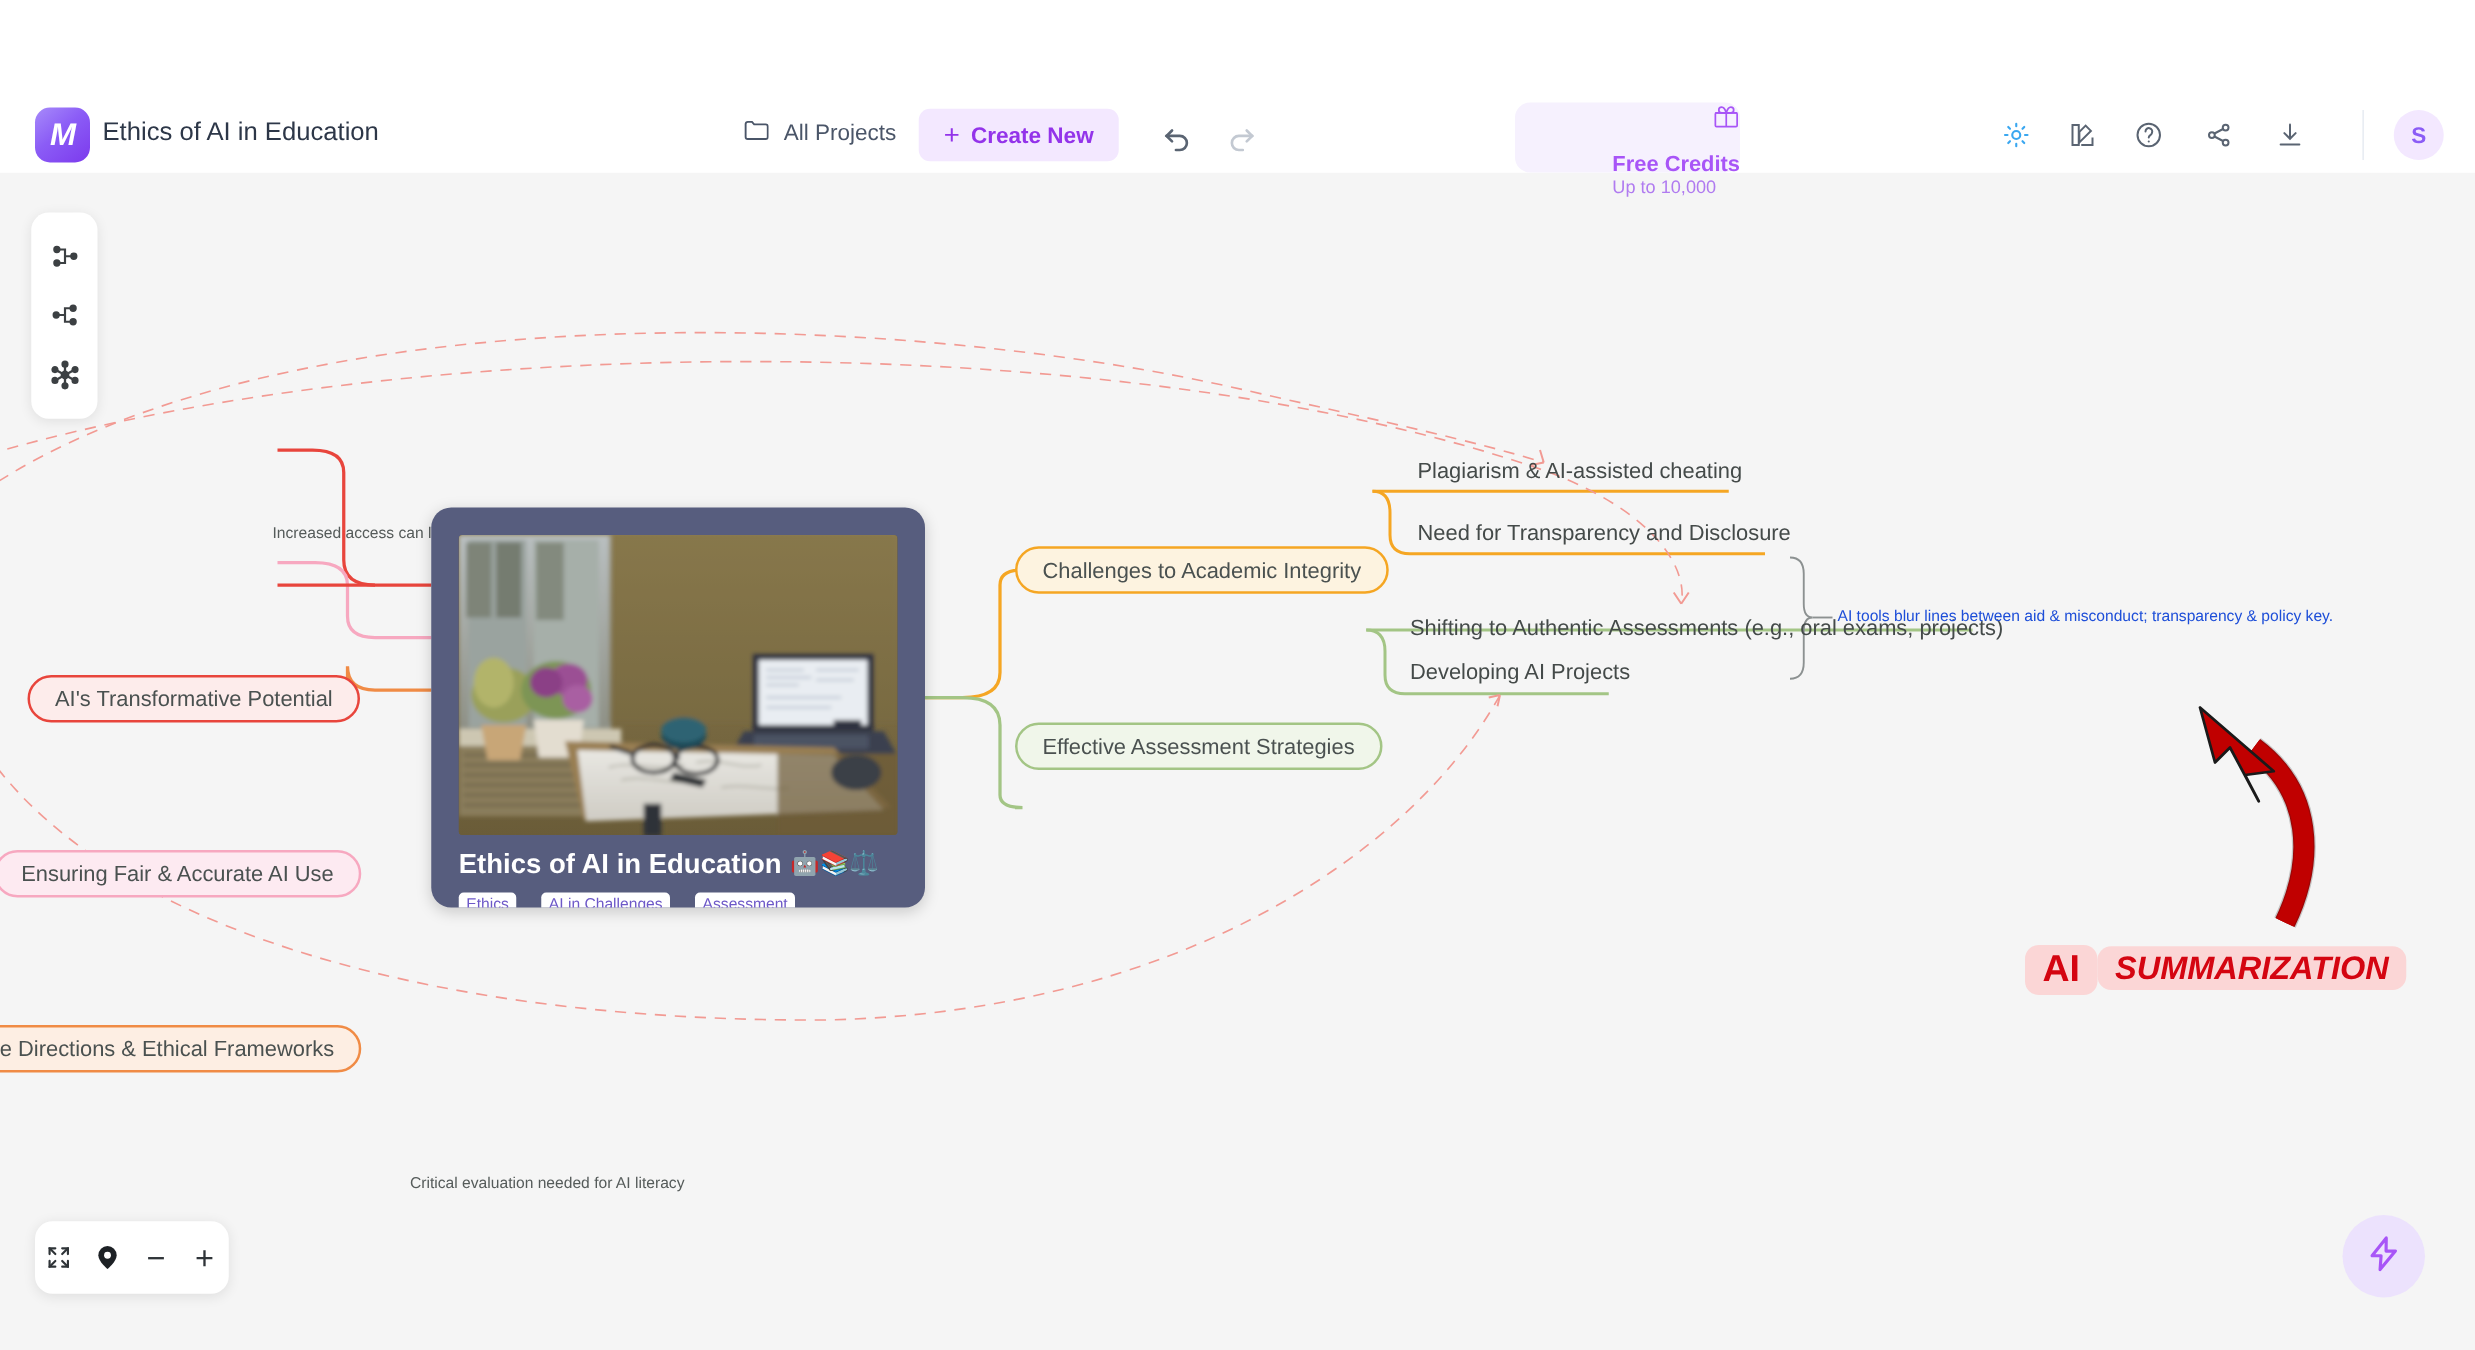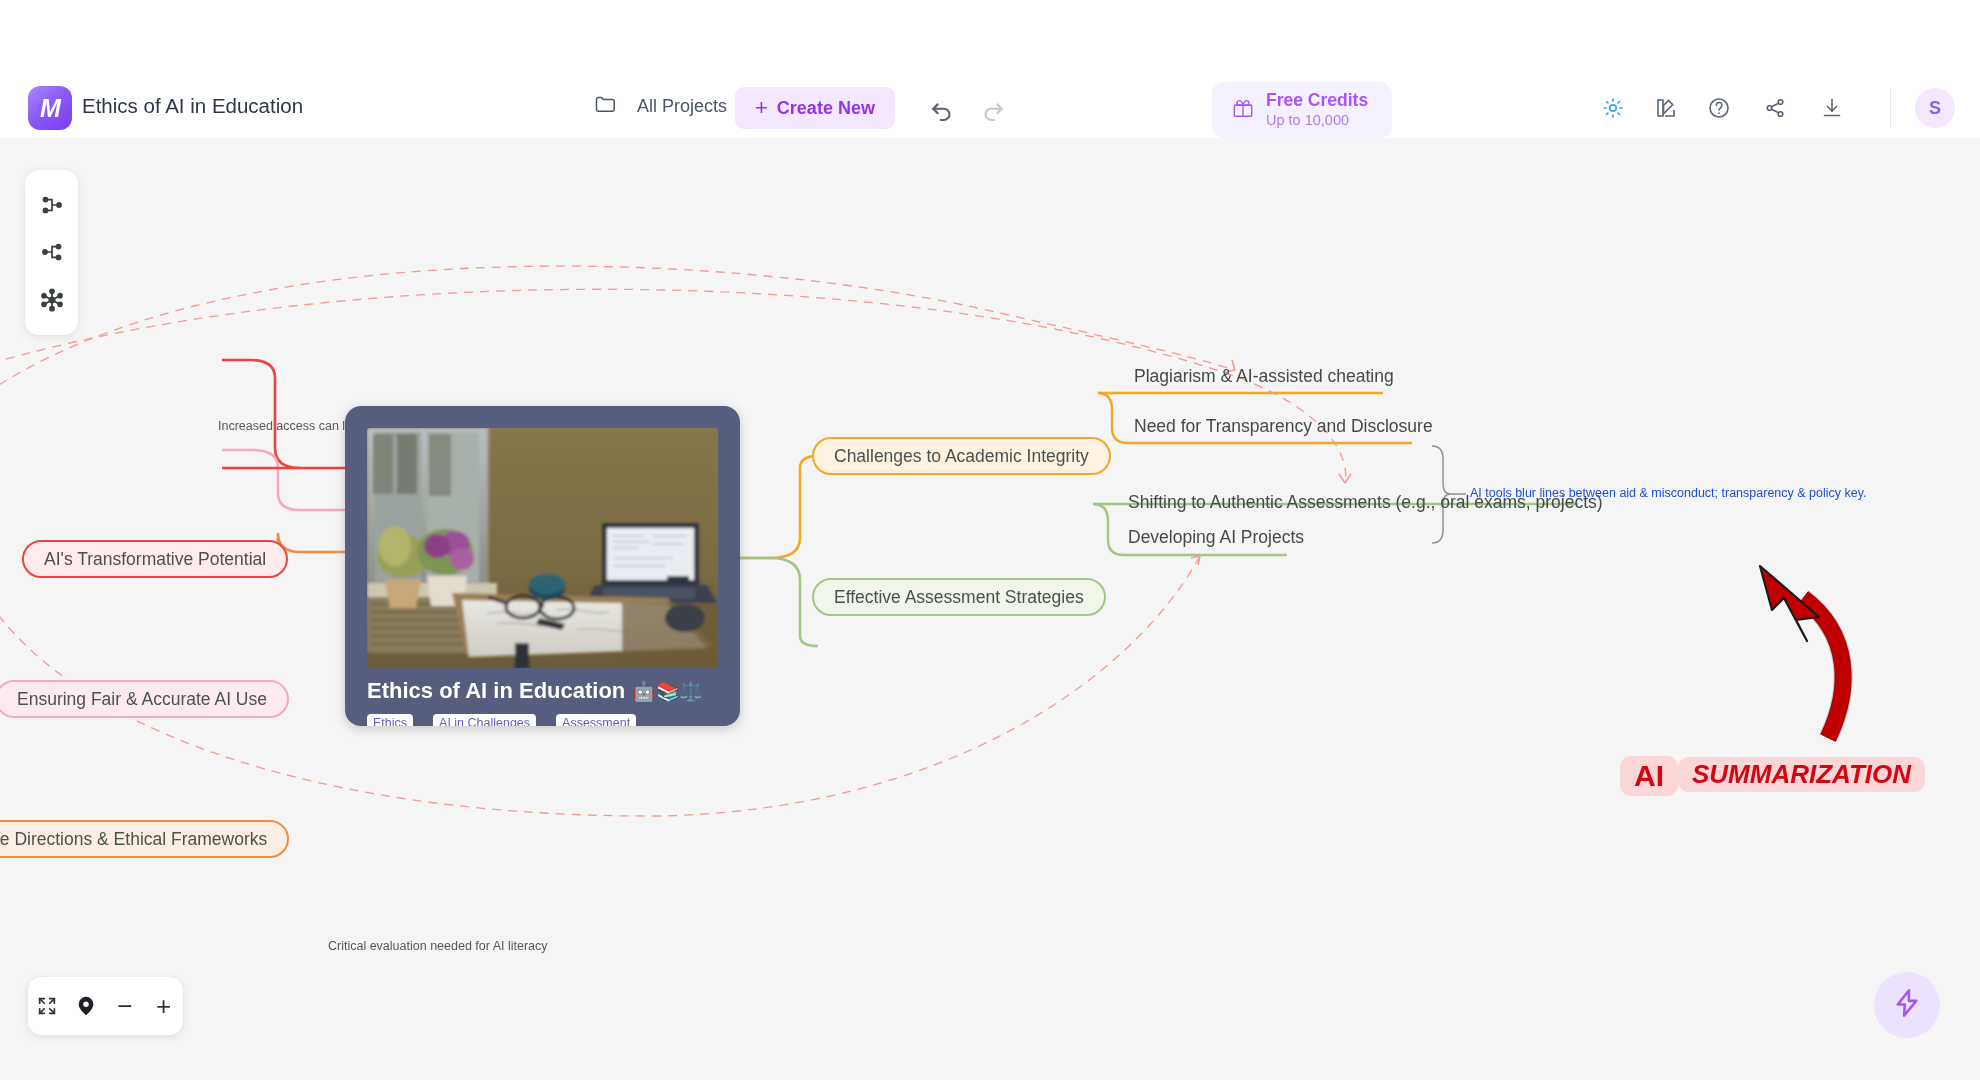--- a/index.html
+++ b/index.html
@@ -24,41 +24,41 @@
     display: flex; align-items: center; justify-content: center;
     color: #fff; font-weight: bold; font-style: italic; font-size: 25px;
     letter-spacing: -1px;
   }
   .app-title {
     position: absolute; left: 82px; top: 94px;
     font-size: 20.5px; color: #2d3748; font-weight: 500; white-space: nowrap;
   }
   .all-projects {
     position: absolute; left: 595px; top: 95px;
-    display: flex; align-items: flex-end; gap: 22px;
+    display: flex; align-items: flex-end; gap: 12px;
     font-size: 18px; color: #4a5568; cursor: pointer; white-space: nowrap;
   }
   .create-new {
     position: absolute; left: 735px; top: 87px; height: 42px;
     background: #f3e8ff; border-radius: 9px;
     display: flex; align-items: center; gap: 9px;
     padding: 0 20px; color: #9333ea; font-size: 18px; font-weight: 600;
     cursor: pointer; white-space: nowrap;
   }
   .plus-glyph { font-size: 22px; font-weight: 400; line-height: 1; }
   .undo, .redo {
     position: absolute; top: 95px; width: 30px; height: 30px; cursor: pointer;
   }
   .undo { left: 927px; } .redo { left: 978px; }
 
   .credits {
     position: absolute; left: 1212px; top: 82px;
     width: 180px; height: 56px; border-radius: 12px;
-    background: #f6f1fe; display: flex; align-items: center; gap: 12px;
-    padding-left: 20px; cursor: pointer;
+    background: #f6f1fe; display: flex; align-items: flex-end; gap: 12px;
+    padding-left: 20px; cursor: pointer; flex-direction: column;
   }
   .credits-text { line-height: 1.22; }
   .credits-title { font-size: 17.5px; color: #a855f7; font-weight: 700; white-space: nowrap; }
   .credits-sub { font-size: 14.5px; color: #b07bf0; white-space: nowrap; }
 
   .ic-btn {
     position: absolute; top: 90px; width: 36px; height: 36px;
     display: flex; align-items: center; justify-content: center; cursor: pointer;
   }
   .divider-v {

